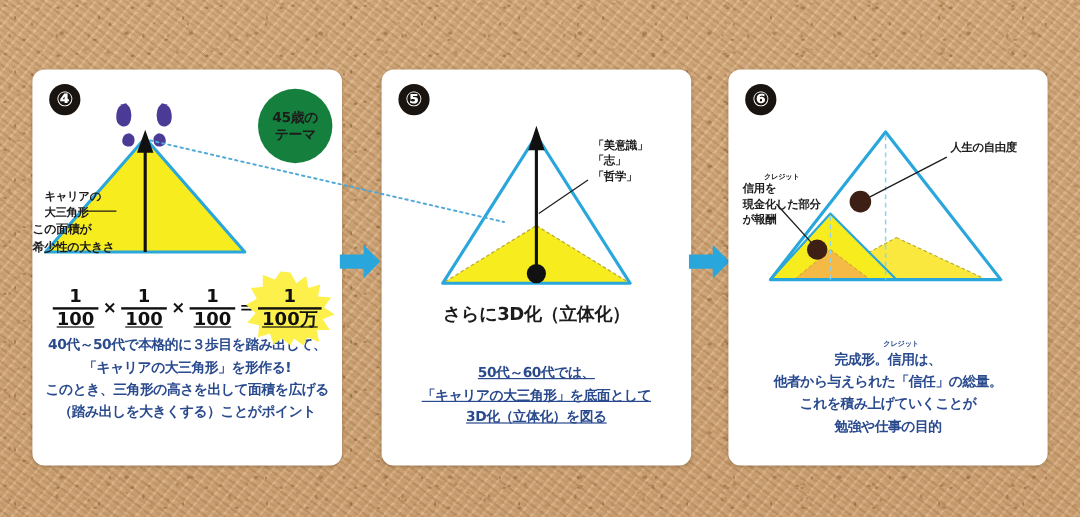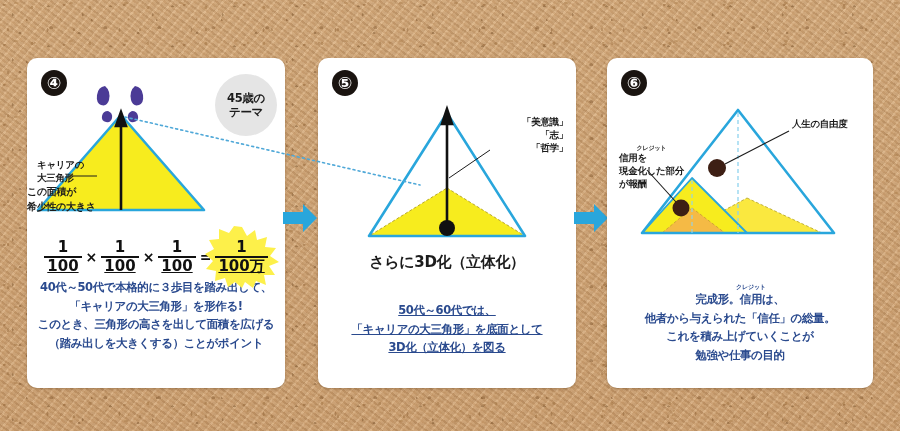--- a/index.html
+++ b/index.html
@@ -112,37 +112,37 @@
   .frac .bar { height: 2px; background: #111; width: 100%; margin: 1px 0; }
   .frac .den { font-size: 15px; font-weight: bold; padding: 0 3px; text-decoration: underline; }
   .op { font-size: 14px; font-weight: bold; padding: 0 1px; }
   #burst { position: relative; display: inline-flex; align-items: center; justify-content: center; }
   #burst svg { position: absolute; left: 50%; top: 50%; transform: translate(-50%,-50%); z-index: 1; }
 
   
   #age-badge {
     position: absolute; right: 8px; top: 16px;
     width: 62px; height: 62px; border-radius: 50%;
-    background: #e5e5e5;
+    background: #15803d;
     display: flex; flex-direction: column;
     align-items: center; justify-content: center;
     color: #1c1c1c; font-weight: bold; font-size: 11.5px;
     line-height: 1.25; letter-spacing: -.3px;
   }
 
   
   .fig-label {
     position: absolute;
     color: #1c1c1c; font-weight: bold;
     font-size: 9.5px; line-height: 1.35;
     letter-spacing: -.3px; white-space: pre-line;
   }
   #lbl-career   { left: 10px;  top: 101px; }
   #lbl-area     { left: 0;  top: 127px; width: 100%; font-size: 10px; line-height: 1.45;}
-  #lbl-mind     { left: 176px; top: 58px; text-align: right; width: 74px; }
+  #lbl-mind     { left: 176px; top: 58px; text-align: left; width: 74px; }
   #lbl-freedom  { left: 185px; top: 60px; }
   #lbl-credit   { left: 12px;  top: 94px; }
 
   
   #cross-dots { position: absolute; left: 0; top: 0; width: 900px; height: 431px; pointer-events: none; }
 </style>
 </head>
 <body>
 
 <div id="cork"></div>

